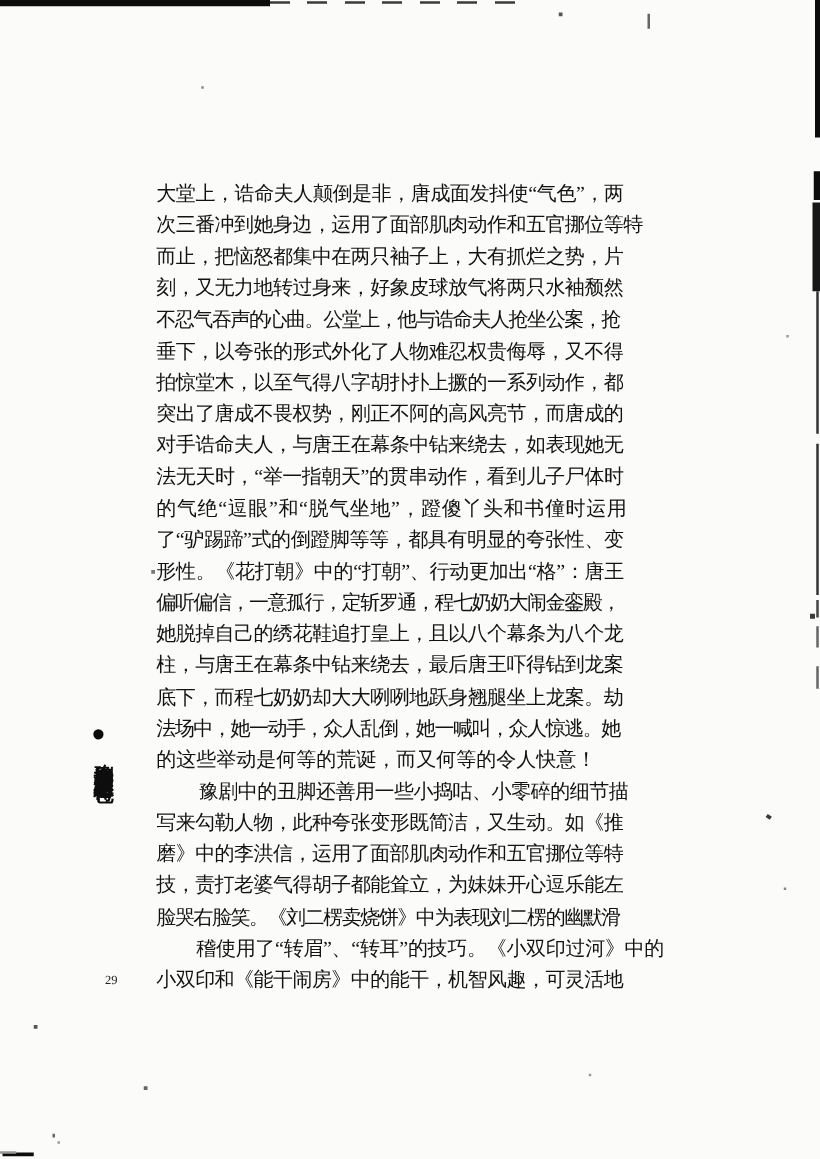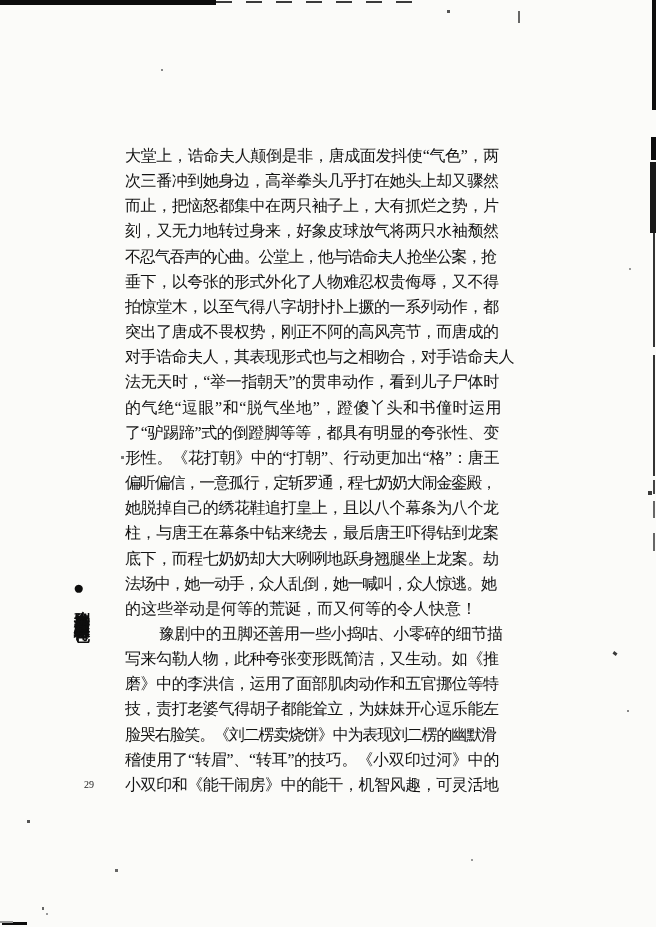--- a/index.html
+++ b/index.html
@@ -103,38 +103,38 @@
 <div class="art s10"></div>
 
 <aside class="margin-col">
   <div class="bullet">●</div>
   <div class="vtitle">豫剧表演艺术的总体特色</div>
   <div class="pagenum">29</div>
 </aside>
 
 <main class="textblock">
     <div class="text-line" style="letter-spacing: -0.332682px;"><span style="white-space: nowrap;">大堂上，诰命夫人颠倒是非，唐成面发抖使“气色”，两</span></div>
-    <div class="text-line" style="letter-spacing: -0.434783px;"><span style="white-space: nowrap;">次三番冲到她身边，高举拳头几乎打在她头上却又骤然</span></div>
+    <div class="text-line" style="letter-spacing: -0.434783px;"><span style="white-space: nowrap;">次三番冲到她身边，运用了面部肌肉动作和五官挪位等特</span></div>
     <div class="text-line" style="letter-spacing: -0.434783px;"><span style="white-space: nowrap;">而止，把恼怒都集中在两只袖子上，大有抓烂之势，片</span></div>
     <div class="text-line" style="letter-spacing: -0.434783px;"><span style="white-space: nowrap;">刻，又无力地转过身来，好象皮球放气将两只水袖颓然</span></div>
     <div class="text-line" style="letter-spacing: -1.16667px;"><span style="white-space: nowrap;">不忍气吞声的心曲。公堂上，他与诰命夫人抢坐公案，抢</span></div>
     <div class="text-line" style="letter-spacing: -0.434783px;"><span style="white-space: nowrap;">垂下，以夸张的形式外化了人物难忍权贵侮辱，又不得</span></div>
     <div class="text-line" style="letter-spacing: -0.434783px;"><span style="white-space: nowrap;">拍惊堂木，以至气得八字胡扑扑上撅的一系列动作，都</span></div>
     <div class="text-line" style="letter-spacing: -0.434783px;"><span style="white-space: nowrap;">突出了唐成不畏权势，刚正不阿的高风亮节，而唐成的</span></div>
-    <div class="text-line" style="letter-spacing: -0.434783px;"><span style="white-space: nowrap;">对手诰命夫人，其表现形式也与之相吻合，对手诰命夫人</span></div>
+    <div class="text-line" style="letter-spacing: -0.434783px;"><span style="white-space: nowrap;">对手诰命夫人，与唐王在幕条中钻来绕去，如表现她无</span></div>
     <div class="text-line" style="letter-spacing: -0.332682px;"><span style="white-space: nowrap;">法无天时，“举一指朝天”的贯串动作，看到儿子尸体时</span></div>
     <div class="text-line" style="letter-spacing: 0.501302px;"><span style="white-space: nowrap;">的气绝“逗眼”和“脱气坐地”，蹬傻丫头和书僮时运用</span></div>
     <div class="text-line" style="letter-spacing: -0.332682px;"><span style="white-space: nowrap;">了“驴踢蹄”式的倒蹬脚等等，都具有明显的夸张性、变</span></div>
     <div class="text-line" style="letter-spacing: -0.23875px;"><span style="white-space: nowrap;">形性。《花打朝》中的“打朝”、行动更加出“格”：唐王</span></div>
     <div class="text-line" style="letter-spacing: -1.16667px;"><span style="white-space: nowrap;">偏听偏信，一意孤行，定斩罗通，程七奶奶大闹金銮殿，</span></div>
     <div class="text-line" style="letter-spacing: -0.434783px;"><span style="white-space: nowrap;">她脱掉自己的绣花鞋追打皇上，且以八个幕条为八个龙</span></div>
     <div class="text-line" style="letter-spacing: -0.434783px;"><span style="white-space: nowrap;">柱，与唐王在幕条中钻来绕去，最后唐王吓得钻到龙案</span></div>
     <div class="text-line" style="letter-spacing: -0.434783px;"><span style="white-space: nowrap;">底下，而程七奶奶却大大咧咧地跃身翘腿坐上龙案。劫</span></div>
     <div class="text-line" style="letter-spacing: -1.16667px;"><span style="white-space: nowrap;">法场中，她一动手，众人乱倒，她一喊叫，众人惊逃。她</span></div>
     <div class="text-line no-justify">的这些举动是何等的荒诞，而又何等的令人快意！</div>
     <div class="text-line indent" style="letter-spacing: -0.380952px;"><span style="white-space: nowrap;">豫剧中的丑脚还善用一些小捣咕、小零碎的细节描</span></div>
     <div class="text-line" style="letter-spacing: -0.434783px;"><span style="white-space: nowrap;">写来勾勒人物，此种夸张变形既简洁，又生动。如《推</span></div>
     <div class="text-line" style="letter-spacing: -0.434783px;"><span style="white-space: nowrap;">磨》中的李洪信，运用了面部肌肉动作和五官挪位等特</span></div>
     <div class="text-line" style="letter-spacing: -0.434783px;"><span style="white-space: nowrap;">技，责打老婆气得胡子都能耸立，为妹妹开心逗乐能左</span></div>
     <div class="text-line" style="letter-spacing: -1.16667px;"><span style="white-space: nowrap;">脸哭右脸笑。《刘二楞卖烧饼》中为表现刘二楞的幽默滑</span></div>
-    <div class="text-line" style="letter-spacing: -0.23875px;"><span style="white-space: nowrap;">稽使用了“转眉”、“转耳”的技巧。《小双印过河》中的</span></div>
+    <div class="text-line" style="letter-spacing: -0.23875px;"><span style="white-space: nowrap; margin-left: 32px;">稽使用了“转眉”、“转耳”的技巧。《小双印过河》中的</span></div>
     <div class="text-line" style="letter-spacing: -0.434783px;"><span style="white-space: nowrap;">小双印和《能干闹房》中的能干，机智风趣，可灵活地</span></div>
   </main>
 
 </body></html>

